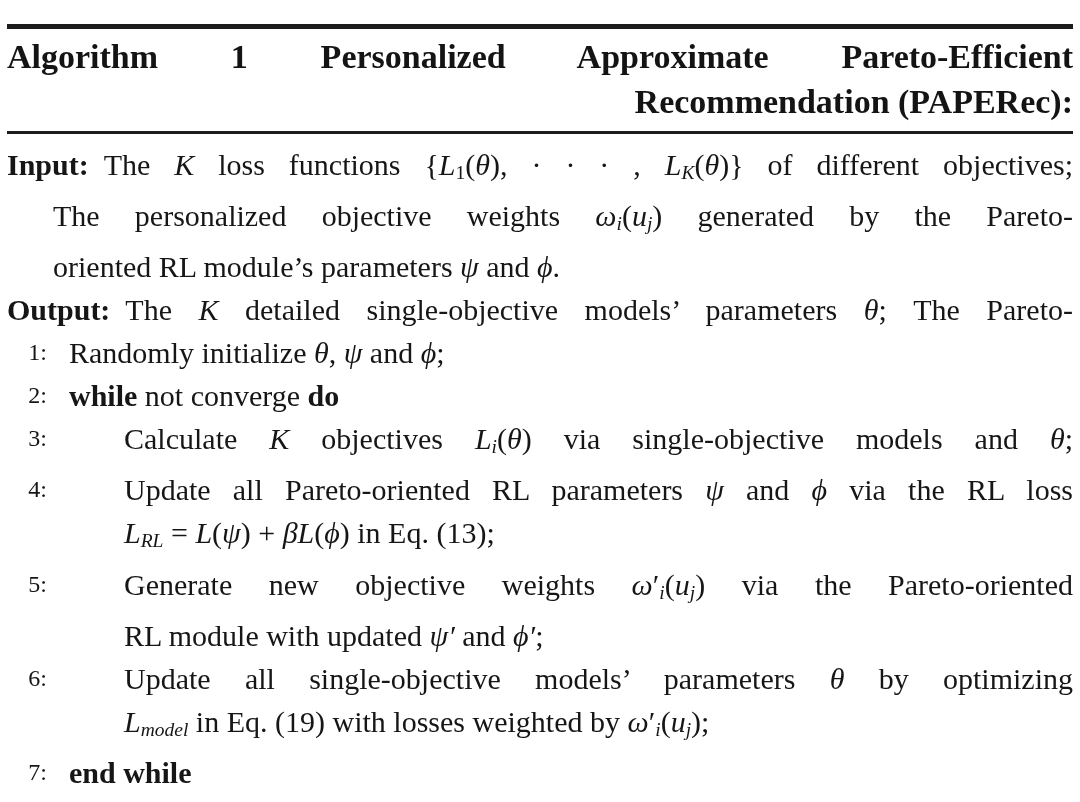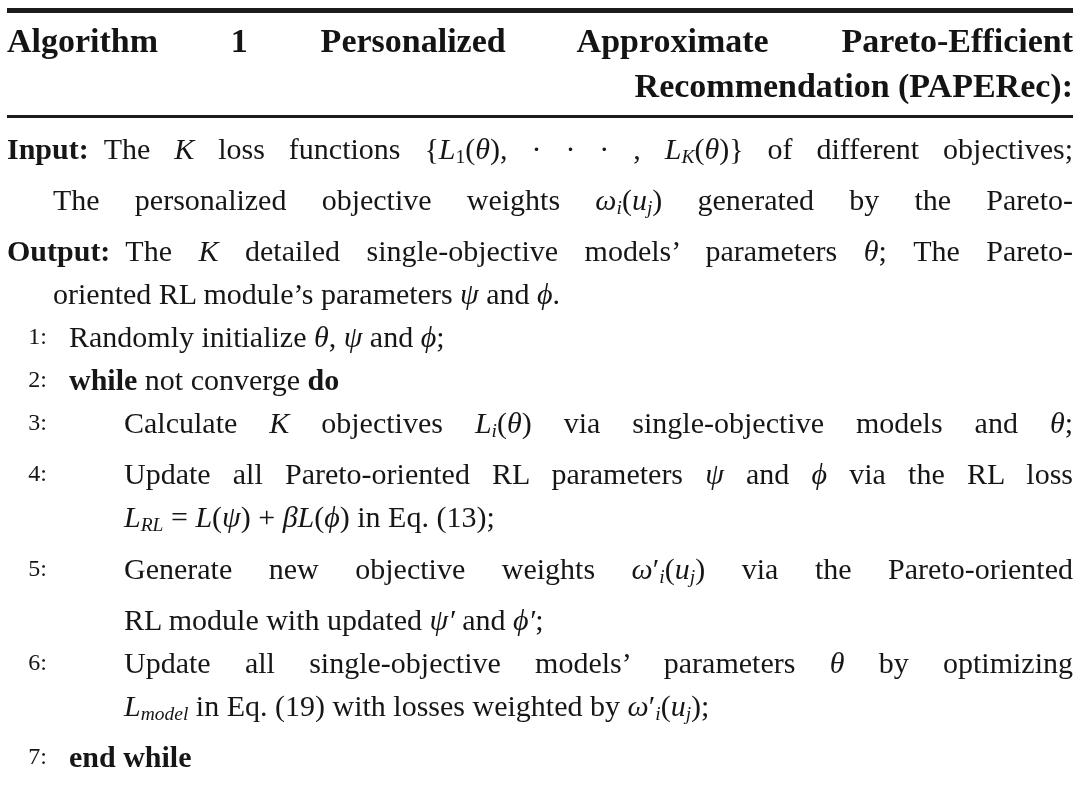--- a/index.html
+++ b/index.html
@@ -5,21 +5,21 @@
   html, body {
     margin: 0;
     padding: 0;
     background: #ffffff;
   }
   .page {
     width: 1080px;
     height: 802px;
     background: #ffffff;
     box-sizing: border-box;
-    padding: 0 7px;
+    padding: 16px 7px;
     overflow: hidden;
     font-family: "Liberation Serif", "DejaVu Serif", serif;
     color: #161616;
   }
   .rule {
     width: 100%;
     background: #1c1c1c;
   }
   .rule-top { height: 5px; margin-top: 8px; }
   .rule-mid { height: 2.5px; margin-top: 7px; margin-bottom: 9px; }
@@ -82,25 +82,25 @@
       <div class="title-line">Recommendation (PAPERec):</div>
     </div>
     <div class="rule rule-mid"></div>
     <div class="algo-body" id="algo-body">
         <div class="line kind-io just">
           <span class="txt"><span class="b">Input:</span><span> The </span><span class="i">K</span><span> loss functions {</span><span class="i">L</span><span class="sub">1</span><span>(</span><span class="i">θ</span><span>), · · · , </span><span class="i">L</span><span class="subi">K</span><span>(</span><span class="i">θ</span><span>)} of different objectives;</span></span>
         </div>
         <div class="line kind-iocont just">
           <span class="txt"><span>The personalized objective weights </span><span class="i">ω</span><span class="subi">i</span><span>(</span><span class="i">u</span><span class="subi">j</span><span>) generated by the Pareto-</span></span>
         </div>
+        <div class="line kind-iocont">
+          <span class="txt"><span>oriented RL module’s parameters </span><span class="i">ψ</span><span> and </span><span class="i">ϕ</span><span>.</span></span>
+        </div>
         <div class="line kind-io just">
           <span class="txt"><span class="b">Output:</span><span> The </span><span class="i">K</span><span> detailed single-objective models’ parameters </span><span class="i">θ</span><span>; The Pareto-</span></span>
-        </div>
-        <div class="line kind-iocont">
-          <span class="txt"><span>oriented RL module’s parameters </span><span class="i">ψ</span><span> and </span><span class="i">ϕ</span><span>.</span></span>
         </div>
         <div class="line kind-step">
           <span class="num">1:</span>
           <span class="txt"><span>Randomly initialize </span><span class="i">θ</span><span>, </span><span class="i">ψ</span><span> and </span><span class="i">ϕ</span><span>;</span></span>
         </div>
         <div class="line kind-step">
           <span class="num">2:</span>
           <span class="txt"><span class="b">while</span><span> not converge </span><span class="b">do</span></span>
         </div>
         <div class="line kind-stepin just">

